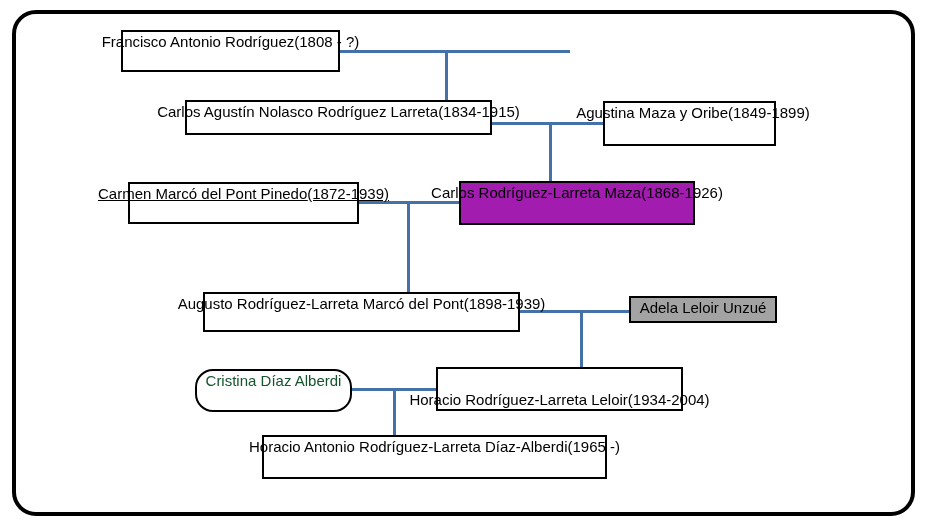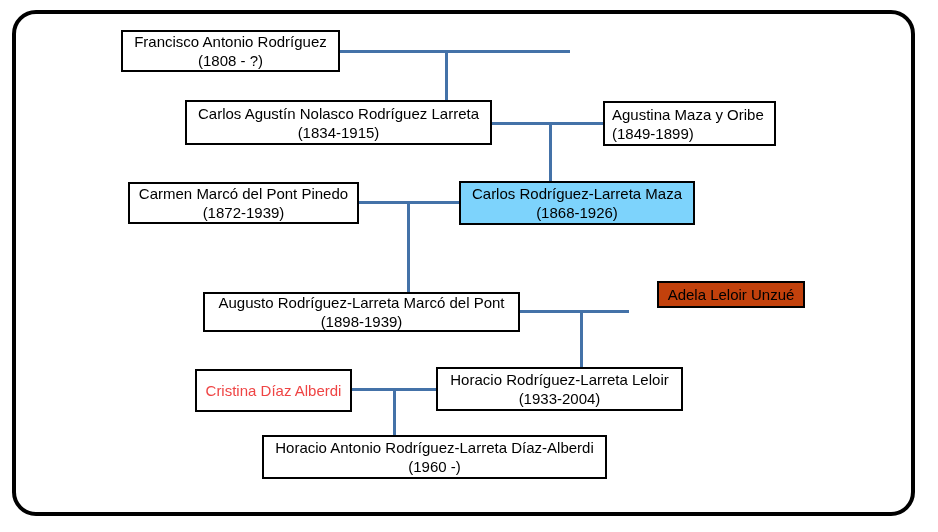--- a/index.html
+++ b/index.html
@@ -25,21 +25,21 @@
     border: 4px solid #000000;
     border-radius: 24px;
     background: transparent;
   }
   .pbox {
     position: absolute;
     box-sizing: border-box;
     border: 2.5px solid #000000;
     background: #ffffff;
     display: flex;
-    flex-direction: column;
+    flex-direction: row;
     justify-content: center;
     text-align: center;
     font-size: 15px;
     line-height: 19px;
     color: #000000;
     z-index: 2;
   }
   .pbox.align-left {
     text-align: left;
     padding-left: 7px;
@@ -77,56 +77,56 @@
 
   <div class="connector" style="left: 352px; top: 388px; width: 84px; height: 3px; background: rgb(68, 114, 168);"></div>
   <div class="connector" style="left: 393px; top: 388px; width: 3px; height: 47px; background: rgb(68, 114, 168);"></div>
 
   <div class="pbox" style="left: 121px; top: 30px; width: 219px; height: 42px; border-color: rgb(0, 0, 0); background: rgb(255, 255, 255); color: rgb(0, 0, 0);">
     <div class="pline">Francisco Antonio Rodríguez</div>
     <div class="pline">(1808 - ?)</div>
   </div>
 
 
-  <div class="pbox" style="left: 185px; top: 100px; width: 307px; height: 45px; border-color: rgb(0, 0, 0); background: rgb(255, 255, 255); color: rgb(0, 0, 0);">
+  <div class="pbox" style="left: 185px; top: 100px; width: 307px; height: 35px; border-color: rgb(0, 0, 0); background: rgb(255, 255, 255); color: rgb(0, 0, 0);">
     <div class="pline">Carlos Agustín Nolasco Rodríguez Larreta</div>
     <div class="pline">(1834-1915)</div>
   </div>
 
   <div class="pbox align-left" style="left: 603px; top: 101px; width: 173px; height: 45px; border-color: rgb(0, 0, 0); background: rgb(255, 255, 255); color: rgb(0, 0, 0);">
     <div class="pline">Agustina Maza y Oribe</div>
     <div class="pline">(1849-1899)</div>
   </div>
 
-  <div class="pbox" style="left: 128px; top: 182px; width: 231px; height: 42px; border-color: rgb(0, 0, 0); background: rgb(255, 255, 255); color: rgb(0, 0, 0);">
+  <div class="pbox" style="left: 128px; top: 182px; width: 231px; height: 42px; border-color: rgb(0, 0, 0); background: rgb(255, 255, 255); color: rgb(0, 0, 0); text-decoration: underline;">
     <div class="pline">Carmen Marcó del Pont Pinedo</div>
     <div class="pline">(1872-1939)</div>
   </div>
 
-  <div class="pbox" style="left: 459px; top: 181px; width: 236px; height: 44px; border-color: rgb(0, 0, 0); background: #7dd3fc; color: rgb(0, 0, 0);">
+  <div class="pbox" style="left: 459px; top: 181px; width: 236px; height: 44px; border-color: rgb(0, 0, 0); background: #a21caf; color: rgb(0, 0, 0);">
     <div class="pline">Carlos Rodríguez-Larreta Maza</div>
     <div class="pline">(1868-1926)</div>
   </div>
 
   <div class="pbox" style="left: 203px; top: 292px; width: 317px; height: 40px; border-color: rgb(0, 0, 0); background: rgb(255, 255, 255); color: rgb(0, 0, 0);">
     <div class="pline">Augusto Rodríguez-Larreta Marcó del Pont</div>
     <div class="pline">(1898-1939)</div>
   </div>
 
-  <div class="pbox" style="left: 629px; top: 281px; width: 148px; height: 27px; border-color: rgb(0, 0, 0); background: #c2410c; color: rgb(0, 0, 0); margin-left: 28px;">
+  <div class="pbox" style="left: 629px; top: 296px; width: 148px; height: 27px; border-color: rgb(0, 0, 0); background: #a3a3a3; color: rgb(0, 0, 0);">
     <div class="pline">Adela Leloir Unzué</div>
   </div>
 
-  <div class="pbox" style="left: 195px; top: 369px; width: 157px; height: 43px; border-color: rgb(0, 0, 0); background: rgb(255, 255, 255); color: #ef4444;">
+  <div class="pbox" style="left: 195px; top: 369px; width: 157px; height: 43px; border-color: rgb(0, 0, 0); background: rgb(255, 255, 255); color: #14532d; border-radius: 18px;">
     <div class="pline">Cristina Díaz Alberdi</div>
   </div>
 
-  <div class="pbox" style="left: 436px; top: 367px; width: 247px; height: 44px; border-color: rgb(0, 0, 0); background: rgb(255, 255, 255); color: rgb(0, 0, 0);">
+  <div class="pbox" style="left: 436px; top: 367px; width: 247px; height: 44px; border-color: rgb(0, 0, 0); background: rgb(255, 255, 255); color: rgb(0, 0, 0); align-items: flex-end;">
     <div class="pline">Horacio Rodríguez-Larreta Leloir</div>
-    <div class="pline">(1933-2004)</div>
+    <div class="pline">(1934-2004)</div>
   </div>
 
   <div class="pbox" style="left: 262px; top: 435px; width: 345px; height: 44px; border-color: rgb(0, 0, 0); background: rgb(255, 255, 255); color: rgb(0, 0, 0); text-align: center;">
     <div class="pline">Horacio Antonio Rodríguez-Larreta Díaz-Alberdi</div>
-    <div class="pline">(1960 -)</div>
+    <div class="pline">(1965 -)</div>
   </div>
 
 </div>
 
 </body></html>

